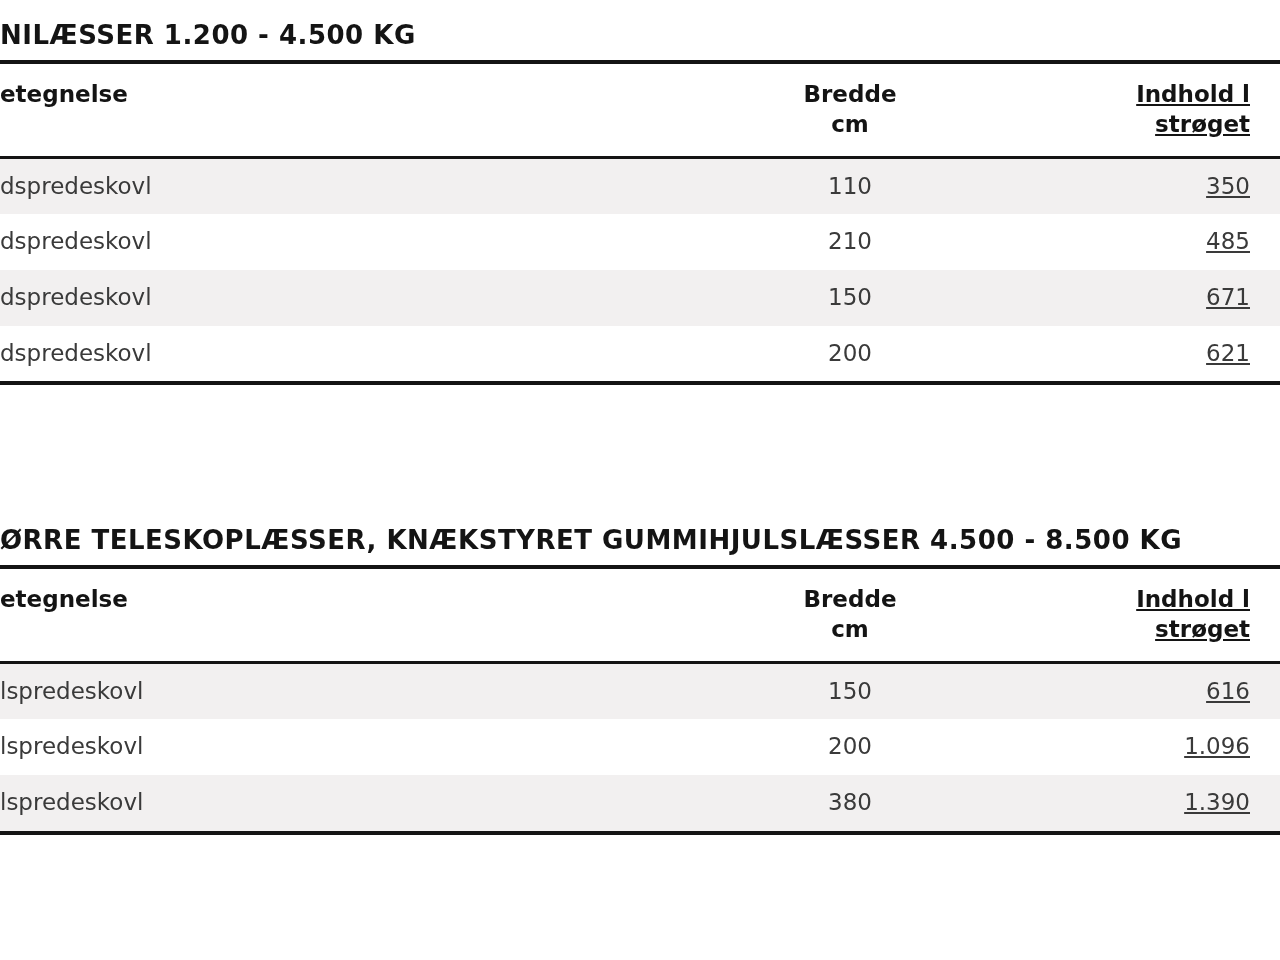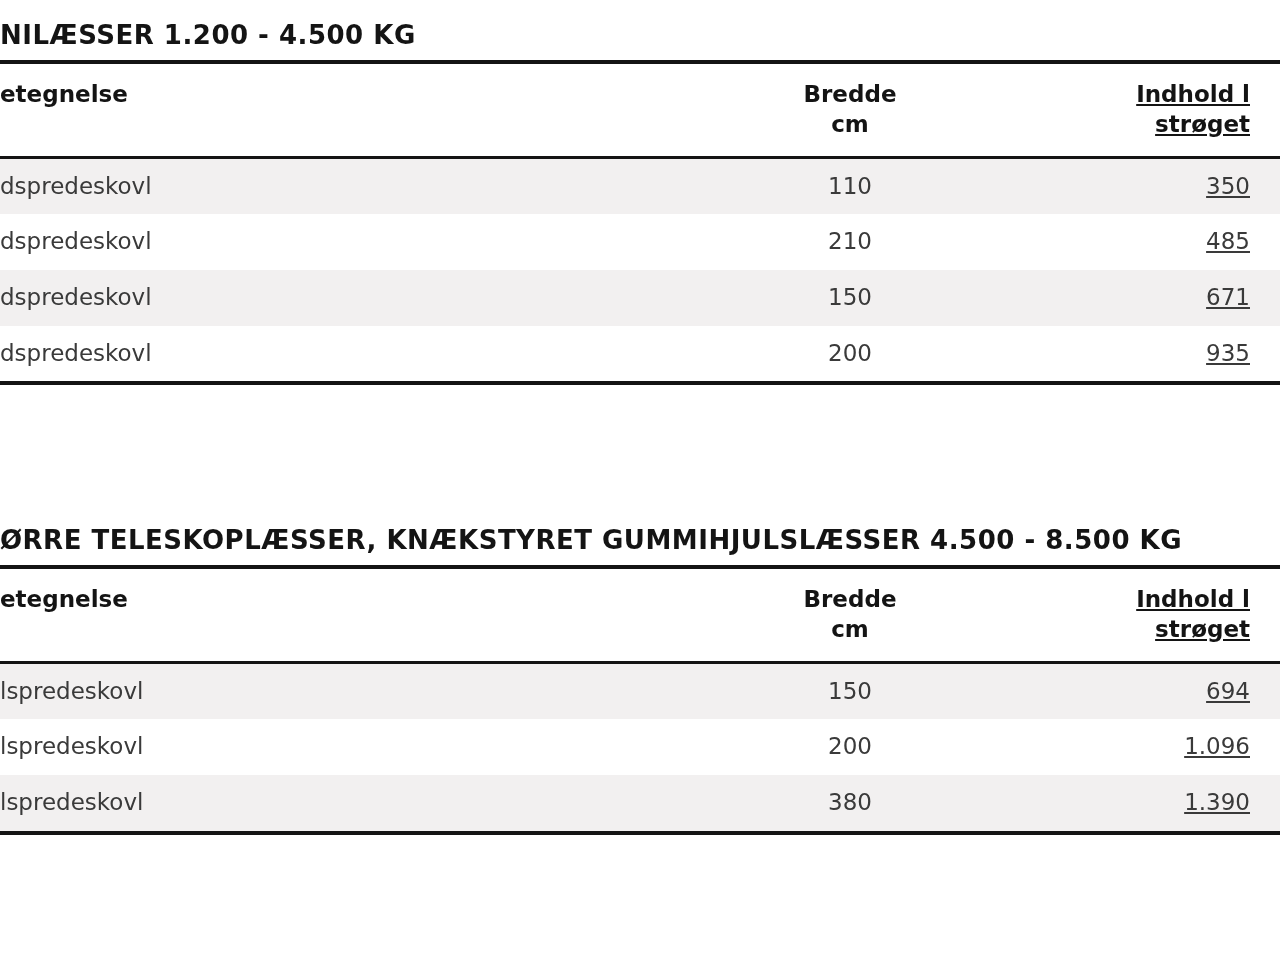--- a/index.html
+++ b/index.html
@@ -131,21 +131,21 @@
         </tr>
         <tr class="row-alt">
           <td class="col-name">dspredeskovl</td>
           <td class="col-width">150</td>
           <td class="col-vol">671</td>
           <td class="col-extra"></td>
         </tr>
         <tr class="row-plain">
           <td class="col-name rule-bottom">dspredeskovl</td>
           <td class="col-width rule-bottom">200</td>
-          <td class="col-vol rule-bottom">935</td>
+          <td class="col-vol rule-bottom">621</td>
           <td class="col-extra rule-bottom"></td>
         </tr>
       </tbody>
     </table>
   </div>
 
   <div class="section" id="section-2">
     <div class="section-title">ØRRE TELESKOPLÆSSER, KNÆKSTYRET GUMMIHJULSLÆSSER 4.500 - 8.500 KG</div>
 
     <table class="spec">
@@ -164,21 +164,21 @@
           </th>
           <th class="col-extra rule-top rule-head-bottom">
             <span class="unit-line">I</span>
           </th>
         </tr>
       </thead>
       <tbody>
         <tr class="row-alt">
           <td class="col-name">lspredeskovl</td>
           <td class="col-width">150</td>
-          <td class="col-vol">694</td>
+          <td class="col-vol">616</td>
           <td class="col-extra"></td>
         </tr>
         <tr class="row-plain">
           <td class="col-name">lspredeskovl</td>
           <td class="col-width">200</td>
           <td class="col-vol">1.096</td>
           <td class="col-extra"></td>
         </tr>
         <tr class="row-alt">
           <td class="col-name rule-bottom">lspredeskovl</td>

